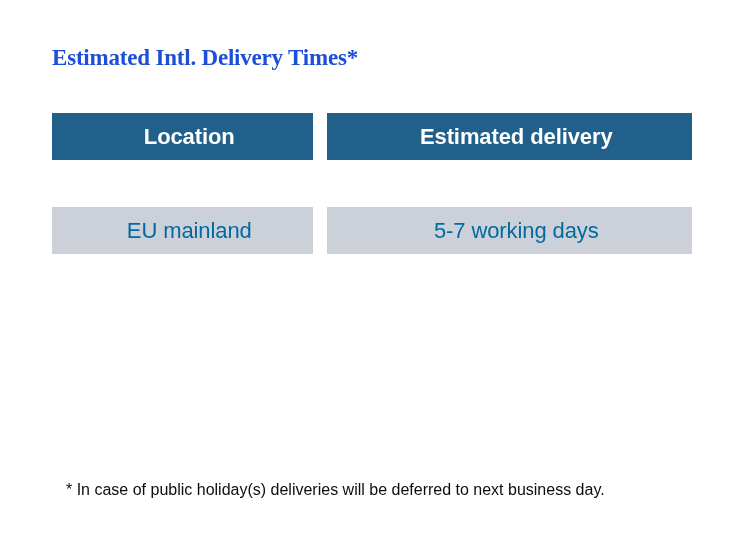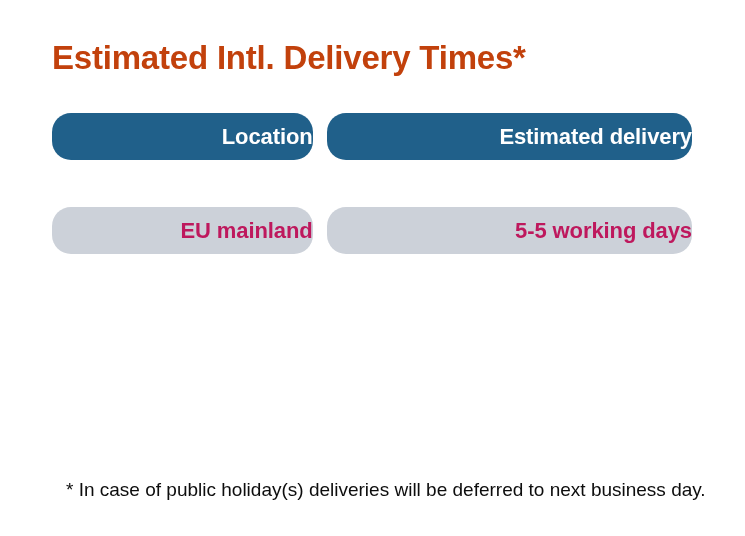--- a/index.html
+++ b/index.html
@@ -16,45 +16,45 @@
   .page {
     position: relative;
     width: 745px;
     height: 536px;
     background: #ffffff;
   }
   .page-title {
     position: absolute;
     left: 52px;
     top: 36px;
-    font-size: 33px;
+    font-size: 23px;
     font-weight: 600;
     letter-spacing: -0.2px;
-    color: #c2410c;
+    color: #1d4ed8;
     white-space: nowrap;
     line-height: 44px;
+    font-family: Liberation Serif, serif;
   }
   .delivery-table {
     position: absolute;
     left: 52px;
     top: 113px;
     width: 640px;
     border-collapse: separate;
     border-spacing: 0;
   }
   .delivery-table tr {
     height: 47px;
   }
   .delivery-table th,
   .delivery-table td {
     padding: 0 0 0 14px;
-    text-align: right;
+    text-align: center;
     vertical-align: middle;
     box-sizing: border-box;
-    border-radius: 19px;
   }
   .col-location {
     width: 264px;
   }
   .col-delivery {
     width: 371px;
   }
   .gap-cell {
     width: 5px;
     padding: 0;
@@ -74,30 +74,30 @@
     background: #ffffff !important;
   }
   .delivery-table tbody tr.row-dark td.data-cell {
     background: #ccd1d9;
   }
   .delivery-table tbody tr.row-light td.data-cell {
     background: #e3e7ea;
   }
   .delivery-table tbody td.data-cell {
     font-size: 22px;
-    font-weight: 700;
-    color: #be185d;
+    font-weight: 400;
+    color: #0369a1;
     height: 47px;
     letter-spacing: -0.1px;
   }
   .footnote {
     position: absolute;
     left: 66px;
     top: 479px;
-    font-size: 19px;
+    font-size: 16px;
     color: #0d0d0d;
     white-space: nowrap;
     line-height: 22px;
   }
 </style>
 </head>
 <body>
 
 <div class="page">
 
@@ -115,21 +115,21 @@
 
       <tr class="spacer-row">
         <td></td>
         <td class="gap-cell"></td>
         <td></td>
       </tr>
 
       <tr class="row-dark">
         <td class="data-cell col-location">EU mainland</td>
         <td class="gap-cell"></td>
-        <td class="data-cell col-delivery">5-5 working days</td>
+        <td class="data-cell col-delivery">5-7 working days</td>
       </tr>
 
       <tr class="spacer-row">
         <td></td>
         <td class="gap-cell"></td>
         <td></td>
       </tr>
 
 
       <tr class="spacer-row">

